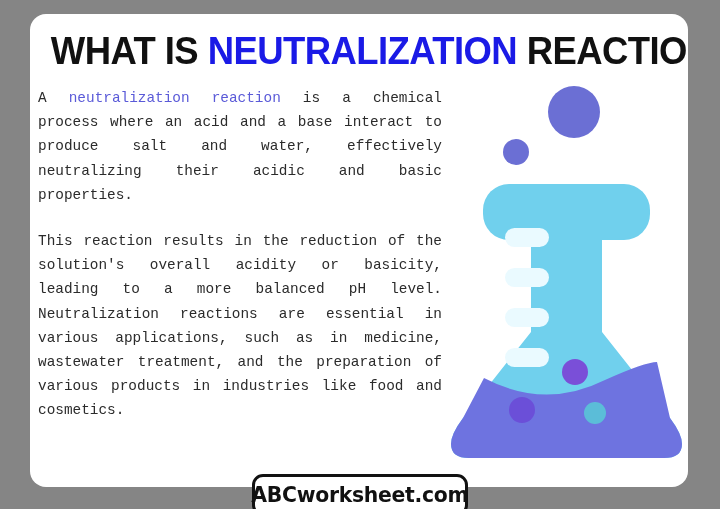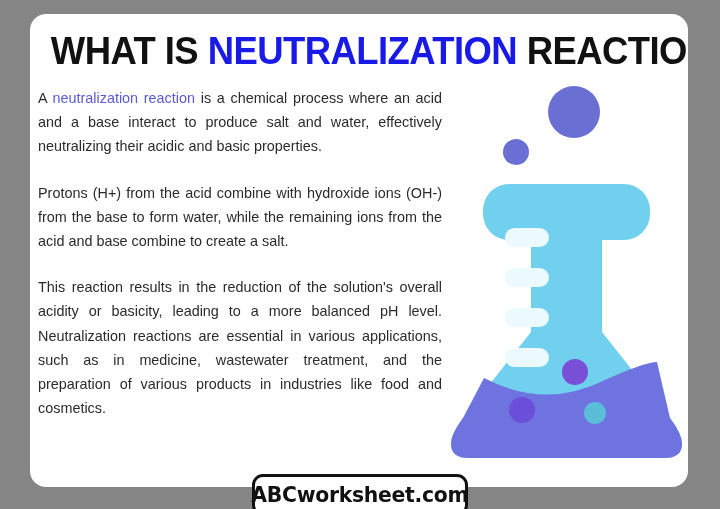--- a/index.html
+++ b/index.html
@@ -51,21 +51,21 @@
     position: absolute;
     left: 8px;
     top: 72px;
     width: 408px;
     color: #2b2b2b;
     font-size: 14.4px;
     line-height: 24.2px;
     text-align: justify;
     text-justify: inter-word;
   }
-  #copy p { margin: 0 4px 22px 0; }
+  #copy p { margin: 0 4px 22px 0; font-family: Liberation Mono, monospace; }
   #copy p:last-child { margin-bottom: 0; }
   #copy .link { color: #5a5ad8; }
 
   
   #flask-wrap {
     position: absolute;
     left: 415px;
     top: 66px;
     width: 243px;
     height: 380px;
@@ -100,21 +100,20 @@
 <body>
 
 <div id="card">
 
   <h1 id="title"><span>WHAT IS </span><span class="hl">NEUTRALIZATION</span><span> REACTION</span></h1>
 
   <div id="copy">
 
     <p><span>A </span><span class="link">neutralization reaction</span><span> is a chemical process where an acid and a base interact to produce salt and water, effectively neutralizing their acidic and basic properties.</span></p>
 
-    <p>Protons (H+) from the acid combine with hydroxide ions (OH-) from the base to form water, while the remaining ions from the acid and base combine to create a salt.</p>
 
     <p>This reaction results in the reduction of the solution's overall acidity or basicity, leading to a more balanced pH level. Neutralization reactions are essential in various applications, such as in medicine, wastewater treatment, and the preparation of various products in industries like food and cosmetics.</p>
 
   </div>
 
   <div id="flask-wrap">
     <svg id="flask-svg" viewBox="0 0 243 380" xmlns="http://www.w3.org/2000/svg">
 
       <circle cx="129" cy="32" r="26" fill="#6b6fd4"></circle>
       <circle cx="71" cy="72" r="13" fill="#6b6fd4"></circle>

